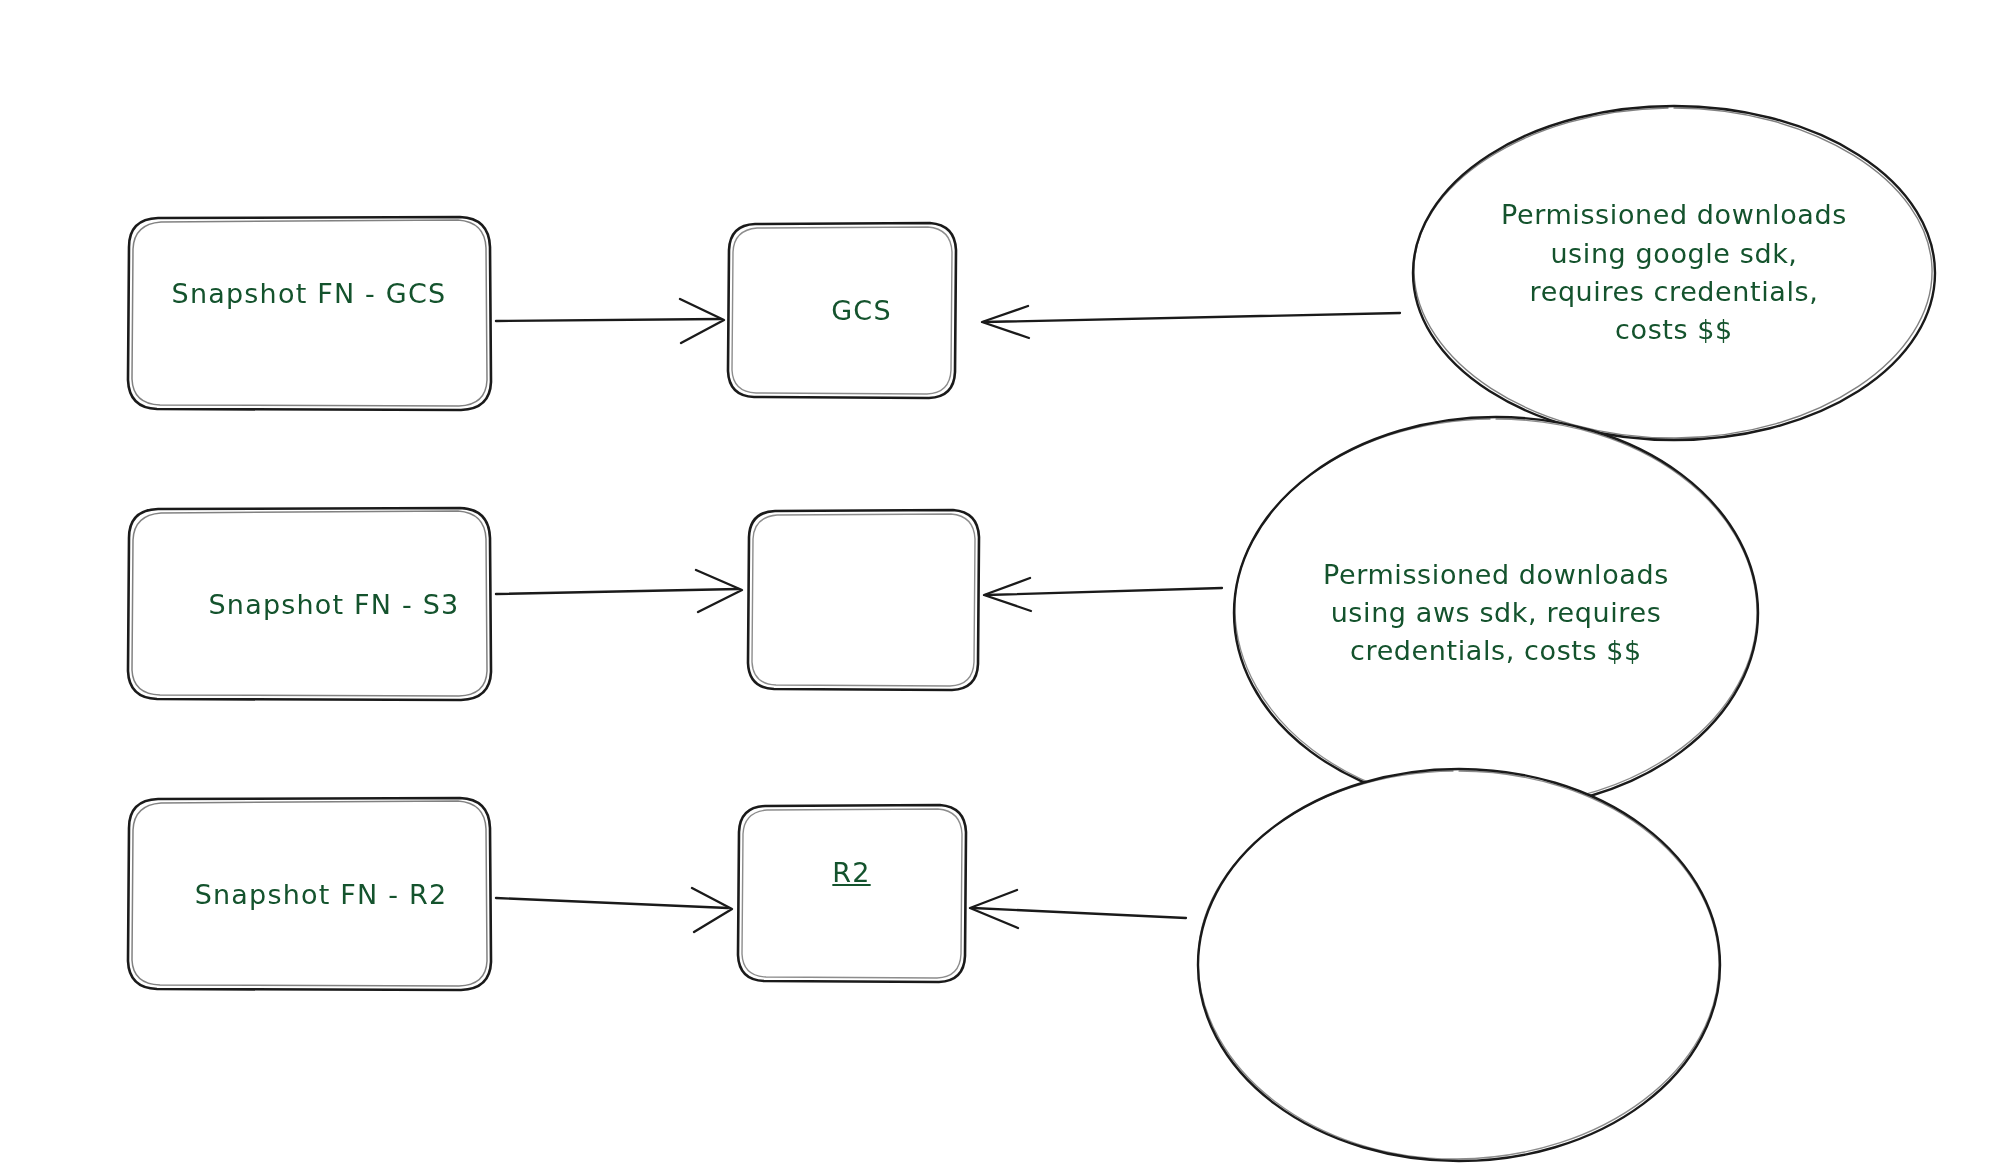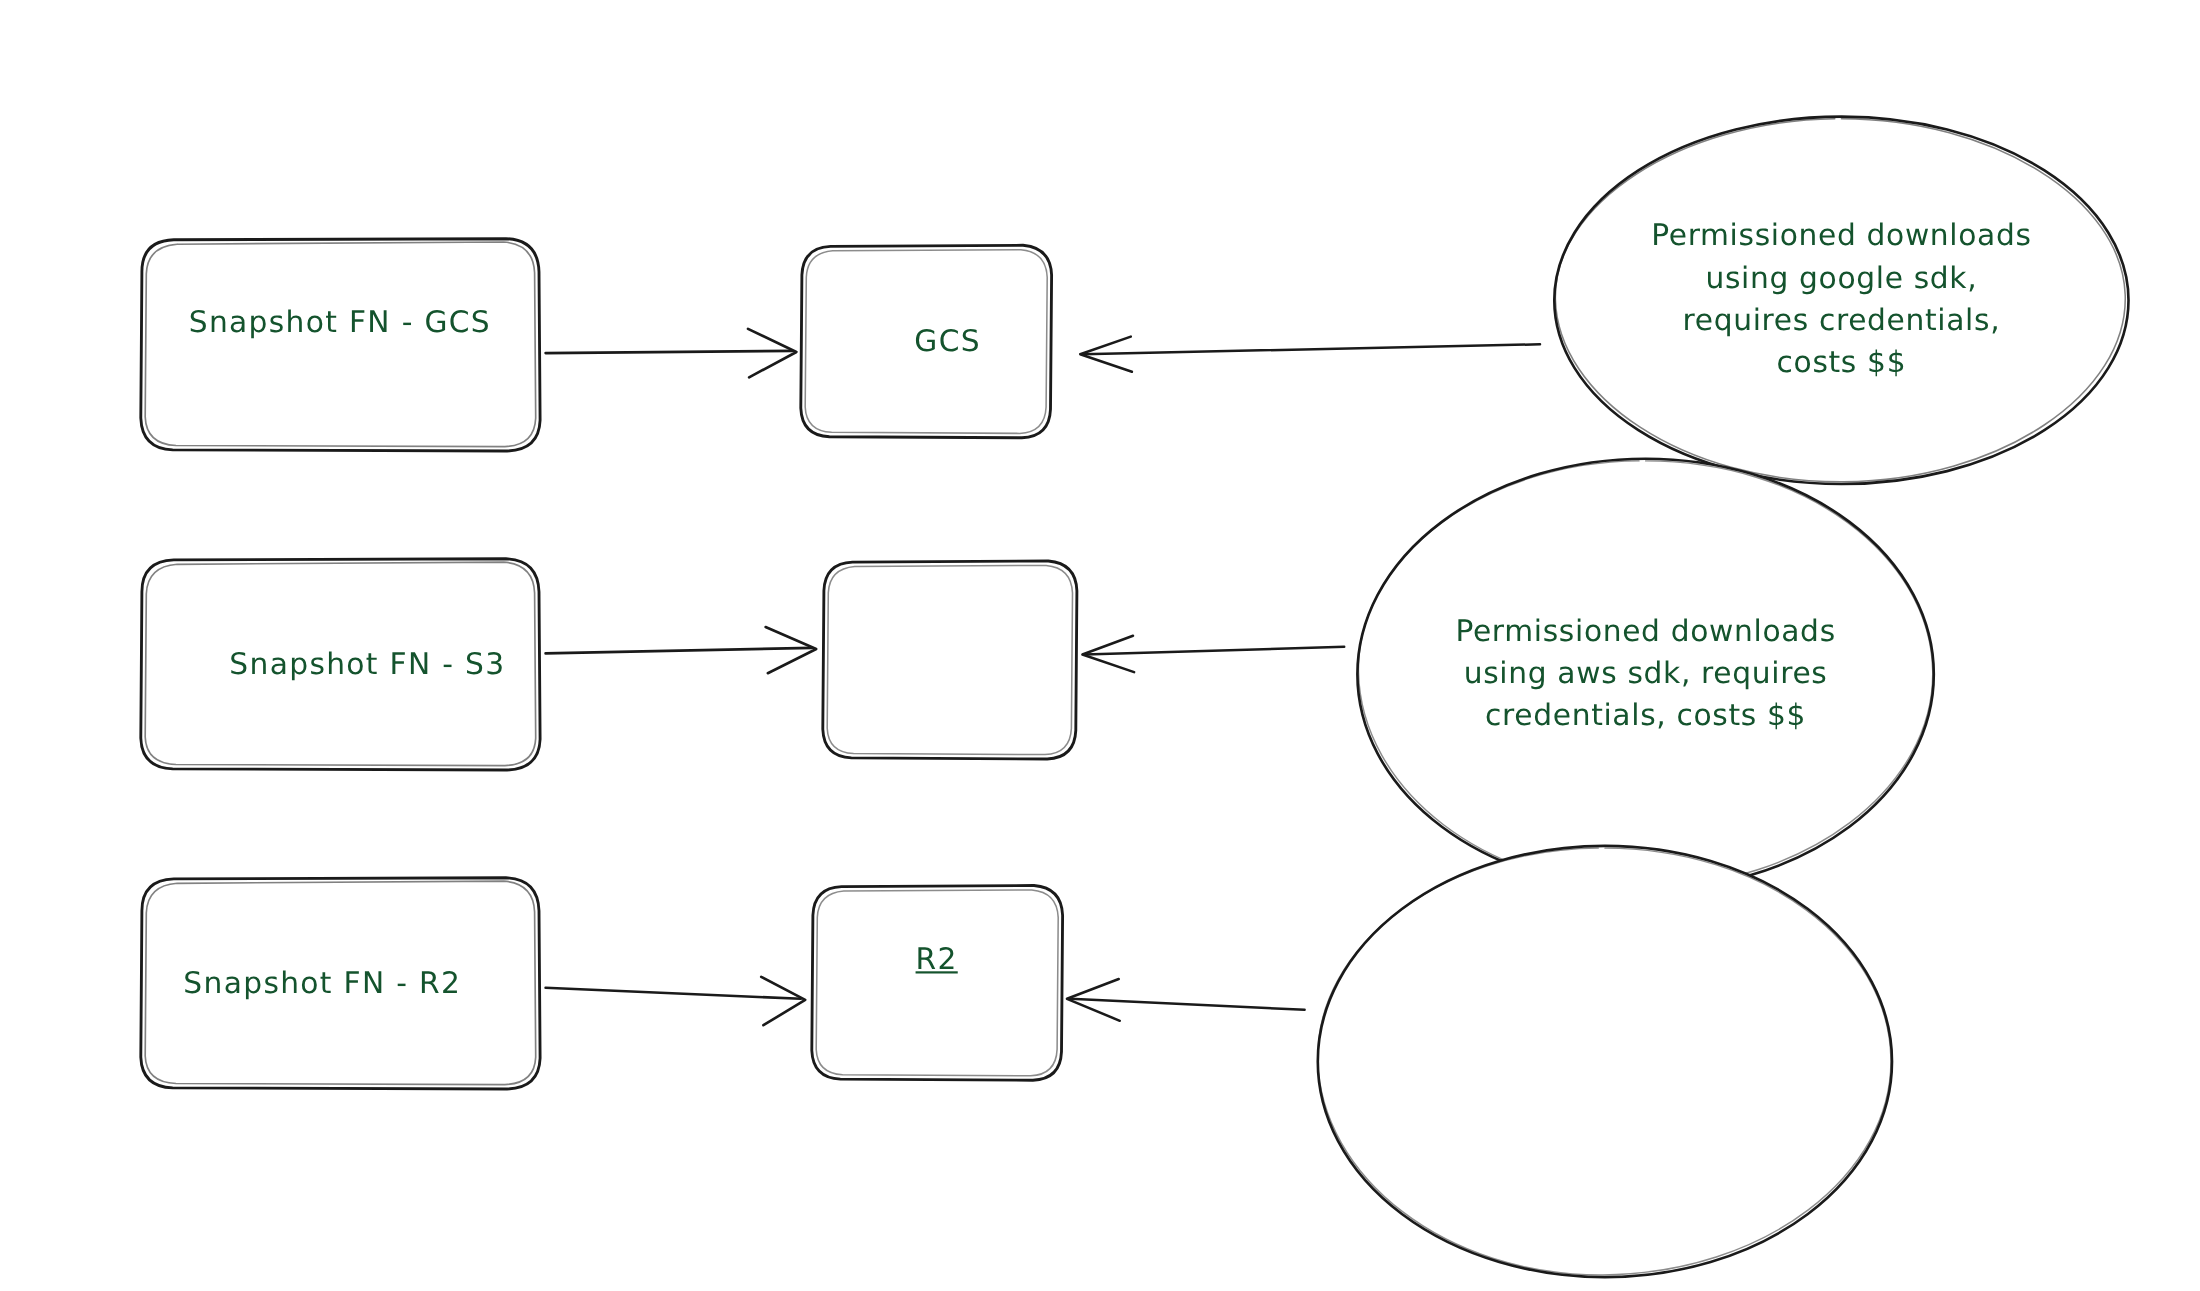--- a/index.html
+++ b/index.html
@@ -141,16 +141,16 @@
   <div class="node-label ellipse-label" style="left:1413px; top:106px; width:522px; height:334px;">Permissioned downloads
 using google sdk,
 requires credentials,
 costs $$</div>
 
   <div class="node-label" style="left:128px; top:508px; width:412px; height:193px;">Snapshot FN - S3</div>
   <div class="node-label ellipse-label" style="left:1234px; top:417px; width:524px; height:392px;">Permissioned downloads
 using aws sdk, requires
 credentials, costs $$</div>
 
-  <div class="node-label" style="left:112px; top:798px; width:362px; height:193px;">Snapshot FN - R2</div>
+  <div class="node-label" style="left:140px; top:798px; width:362px; height:193px;">Snapshot FN - R2</div>
   <div class="node-label" style="left:738px; top:805px; width:227px; height:136px;text-decoration:underline;">R2</div>
 
 </div>
 
 </body></html>

